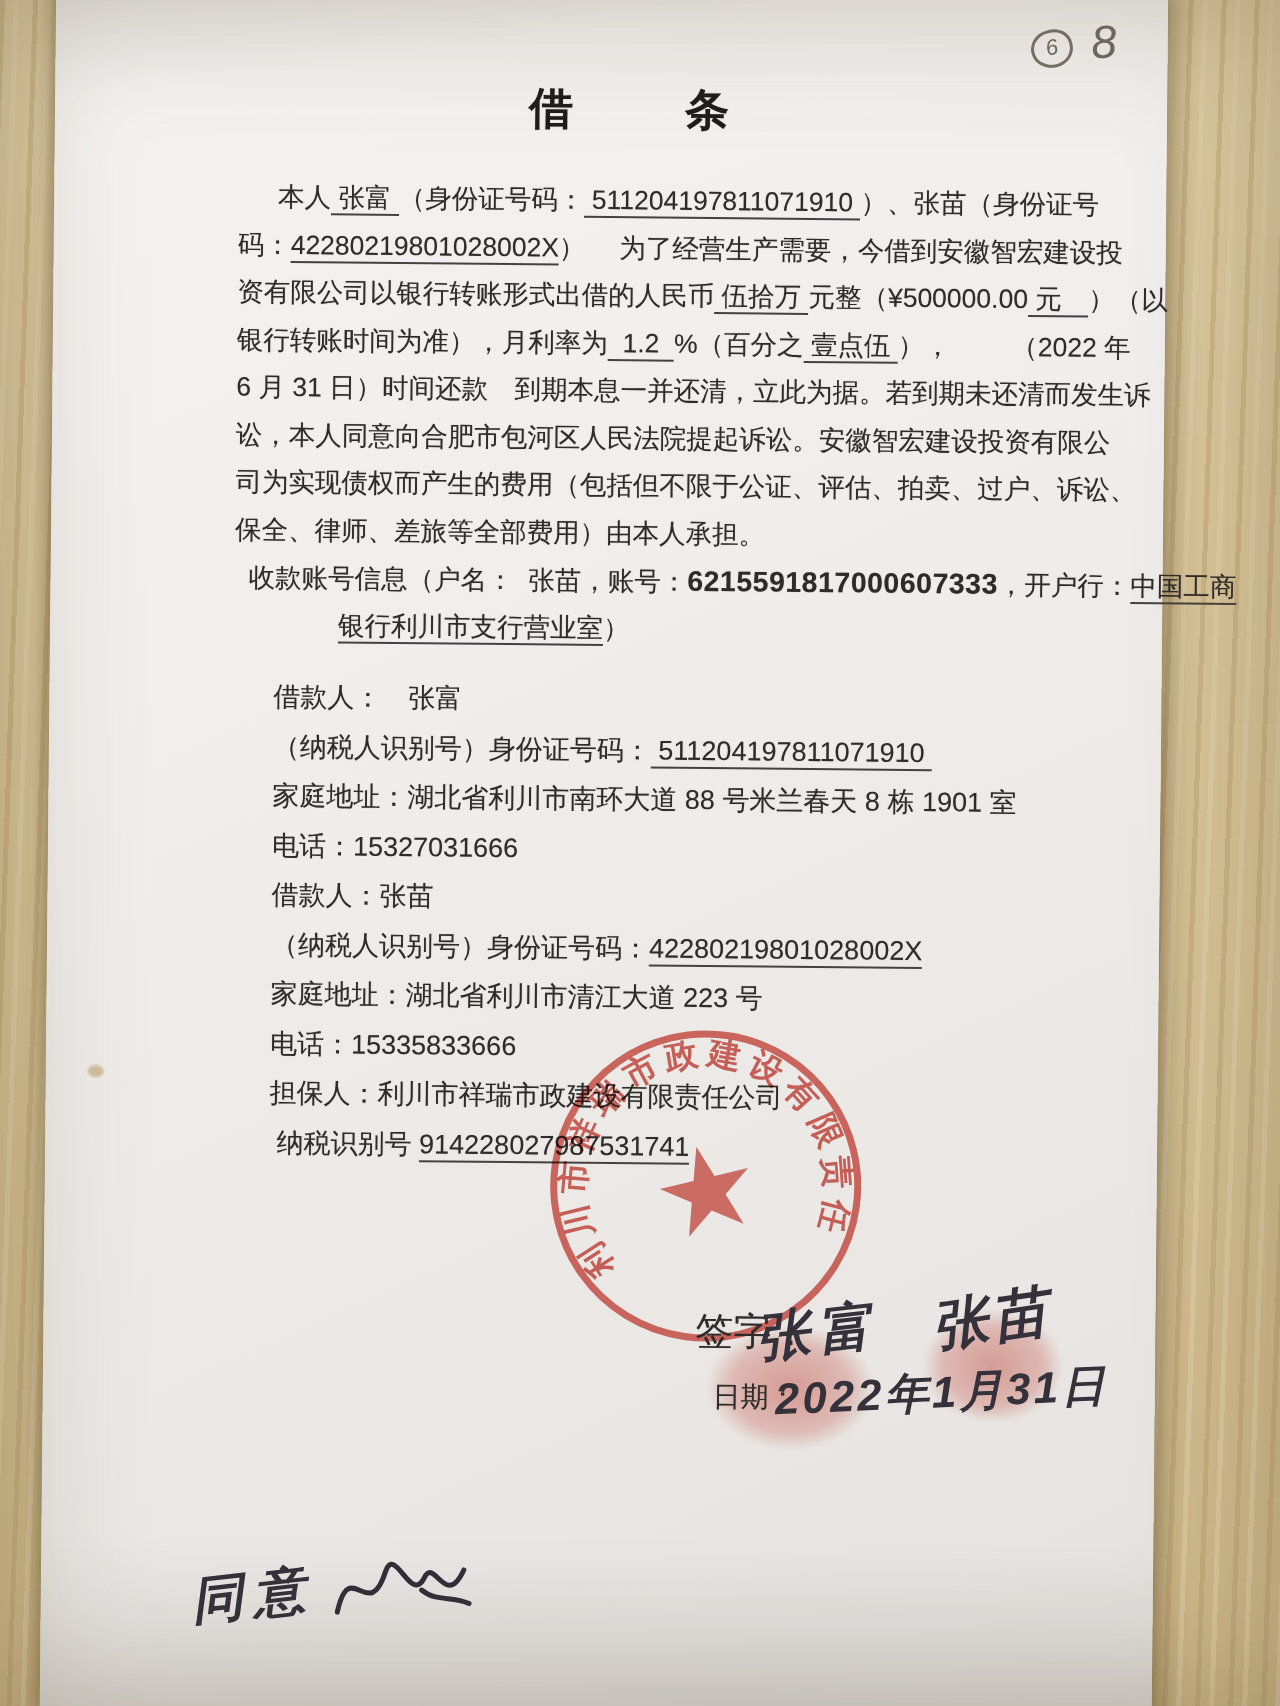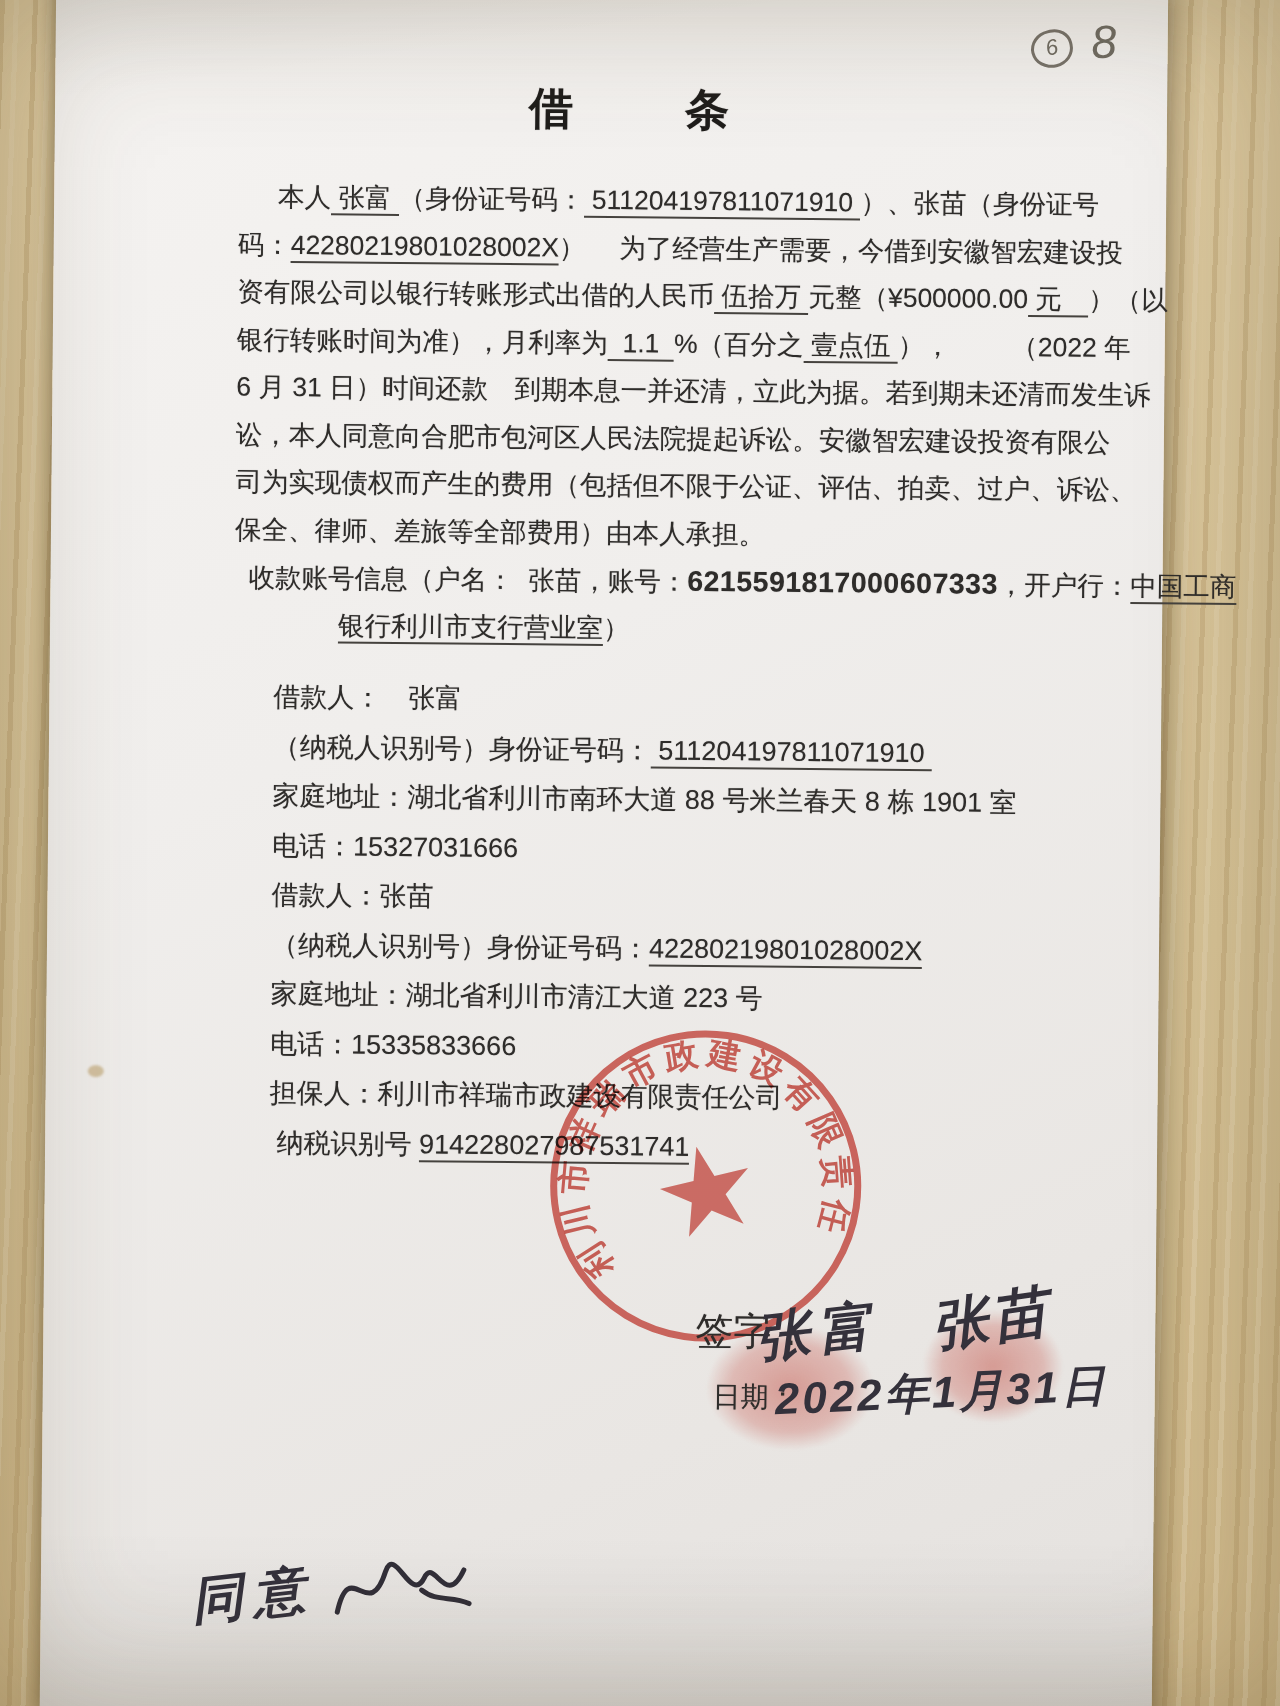--- a/index.html
+++ b/index.html
@@ -105,21 +105,21 @@
       <span class="circ">6</span>
       <span class="dig">8</span>
     </div>
 
     <div id="title" class="print">借　条</div>
 
     <div id="bodyblock" class="print">
         <div class="tline ind-first"><span class="seg">本人</span><span class="seg u"> 张富 </span><span class="seg">（身份证号码：</span><span class="seg u"> 511204197811071910 </span><span class="seg">）、张苗（身份证号</span></div>
         <div class="tline"><span class="seg">码：</span><span class="seg u">42280219801028002X</span><span class="seg">）　 为了经营生产需要，今借到安徽智宏建设投</span></div>
         <div class="tline"><span class="seg">资有限公司以银行转账形式出借的人民币</span><span class="seg u"> 伍拾万 </span><span class="seg">元整（¥500000.00</span><span class="seg u"> 元　</span><span class="seg">）（以</span></div>
-        <div class="tline"><span class="seg">银行转账时间为准），月利率为</span><span class="seg u">  1.1  </span><span class="seg">%（百分之</span><span class="seg u"> 壹点伍 </span><span class="seg">），　 　（2022 年</span></div>
+        <div class="tline"><span class="seg">银行转账时间为准），月利率为</span><span class="seg u">  1.2  </span><span class="seg">%（百分之</span><span class="seg u"> 壹点伍 </span><span class="seg">），　 　（2022 年</span></div>
         <div class="tline"><span class="seg">6 月 31 日）时间还款　到期本息一并还清，立此为据。若到期未还清而发生诉</span></div>
         <div class="tline"><span class="seg">讼，本人同意向合肥市包河区人民法院提起诉讼。安徽智宏建设投资有限公</span></div>
         <div class="tline"><span class="seg">司为实现债权而产生的费用（包括但不限于公证、评估、拍卖、过户、诉讼、</span></div>
         <div class="tline"><span class="seg">保全、律师、差旅等全部费用）由本人承担。</span></div>
         <div class="tline ind-a"><span class="seg">收款账号信息（户名：  张苗，账号：</span><span class="seg b">6215591817000607333</span><span class="seg">，开户行：</span><span class="seg u">中国工商</span></div>
         <div class="tline ind-b"><span class="seg u">银行利川市支行营业室</span><span class="seg">）</span></div>
       </div>
 
     <div id="infoblock" class="print">
         <div class="tline"><span class="seg">借款人：　张富</span></div>

